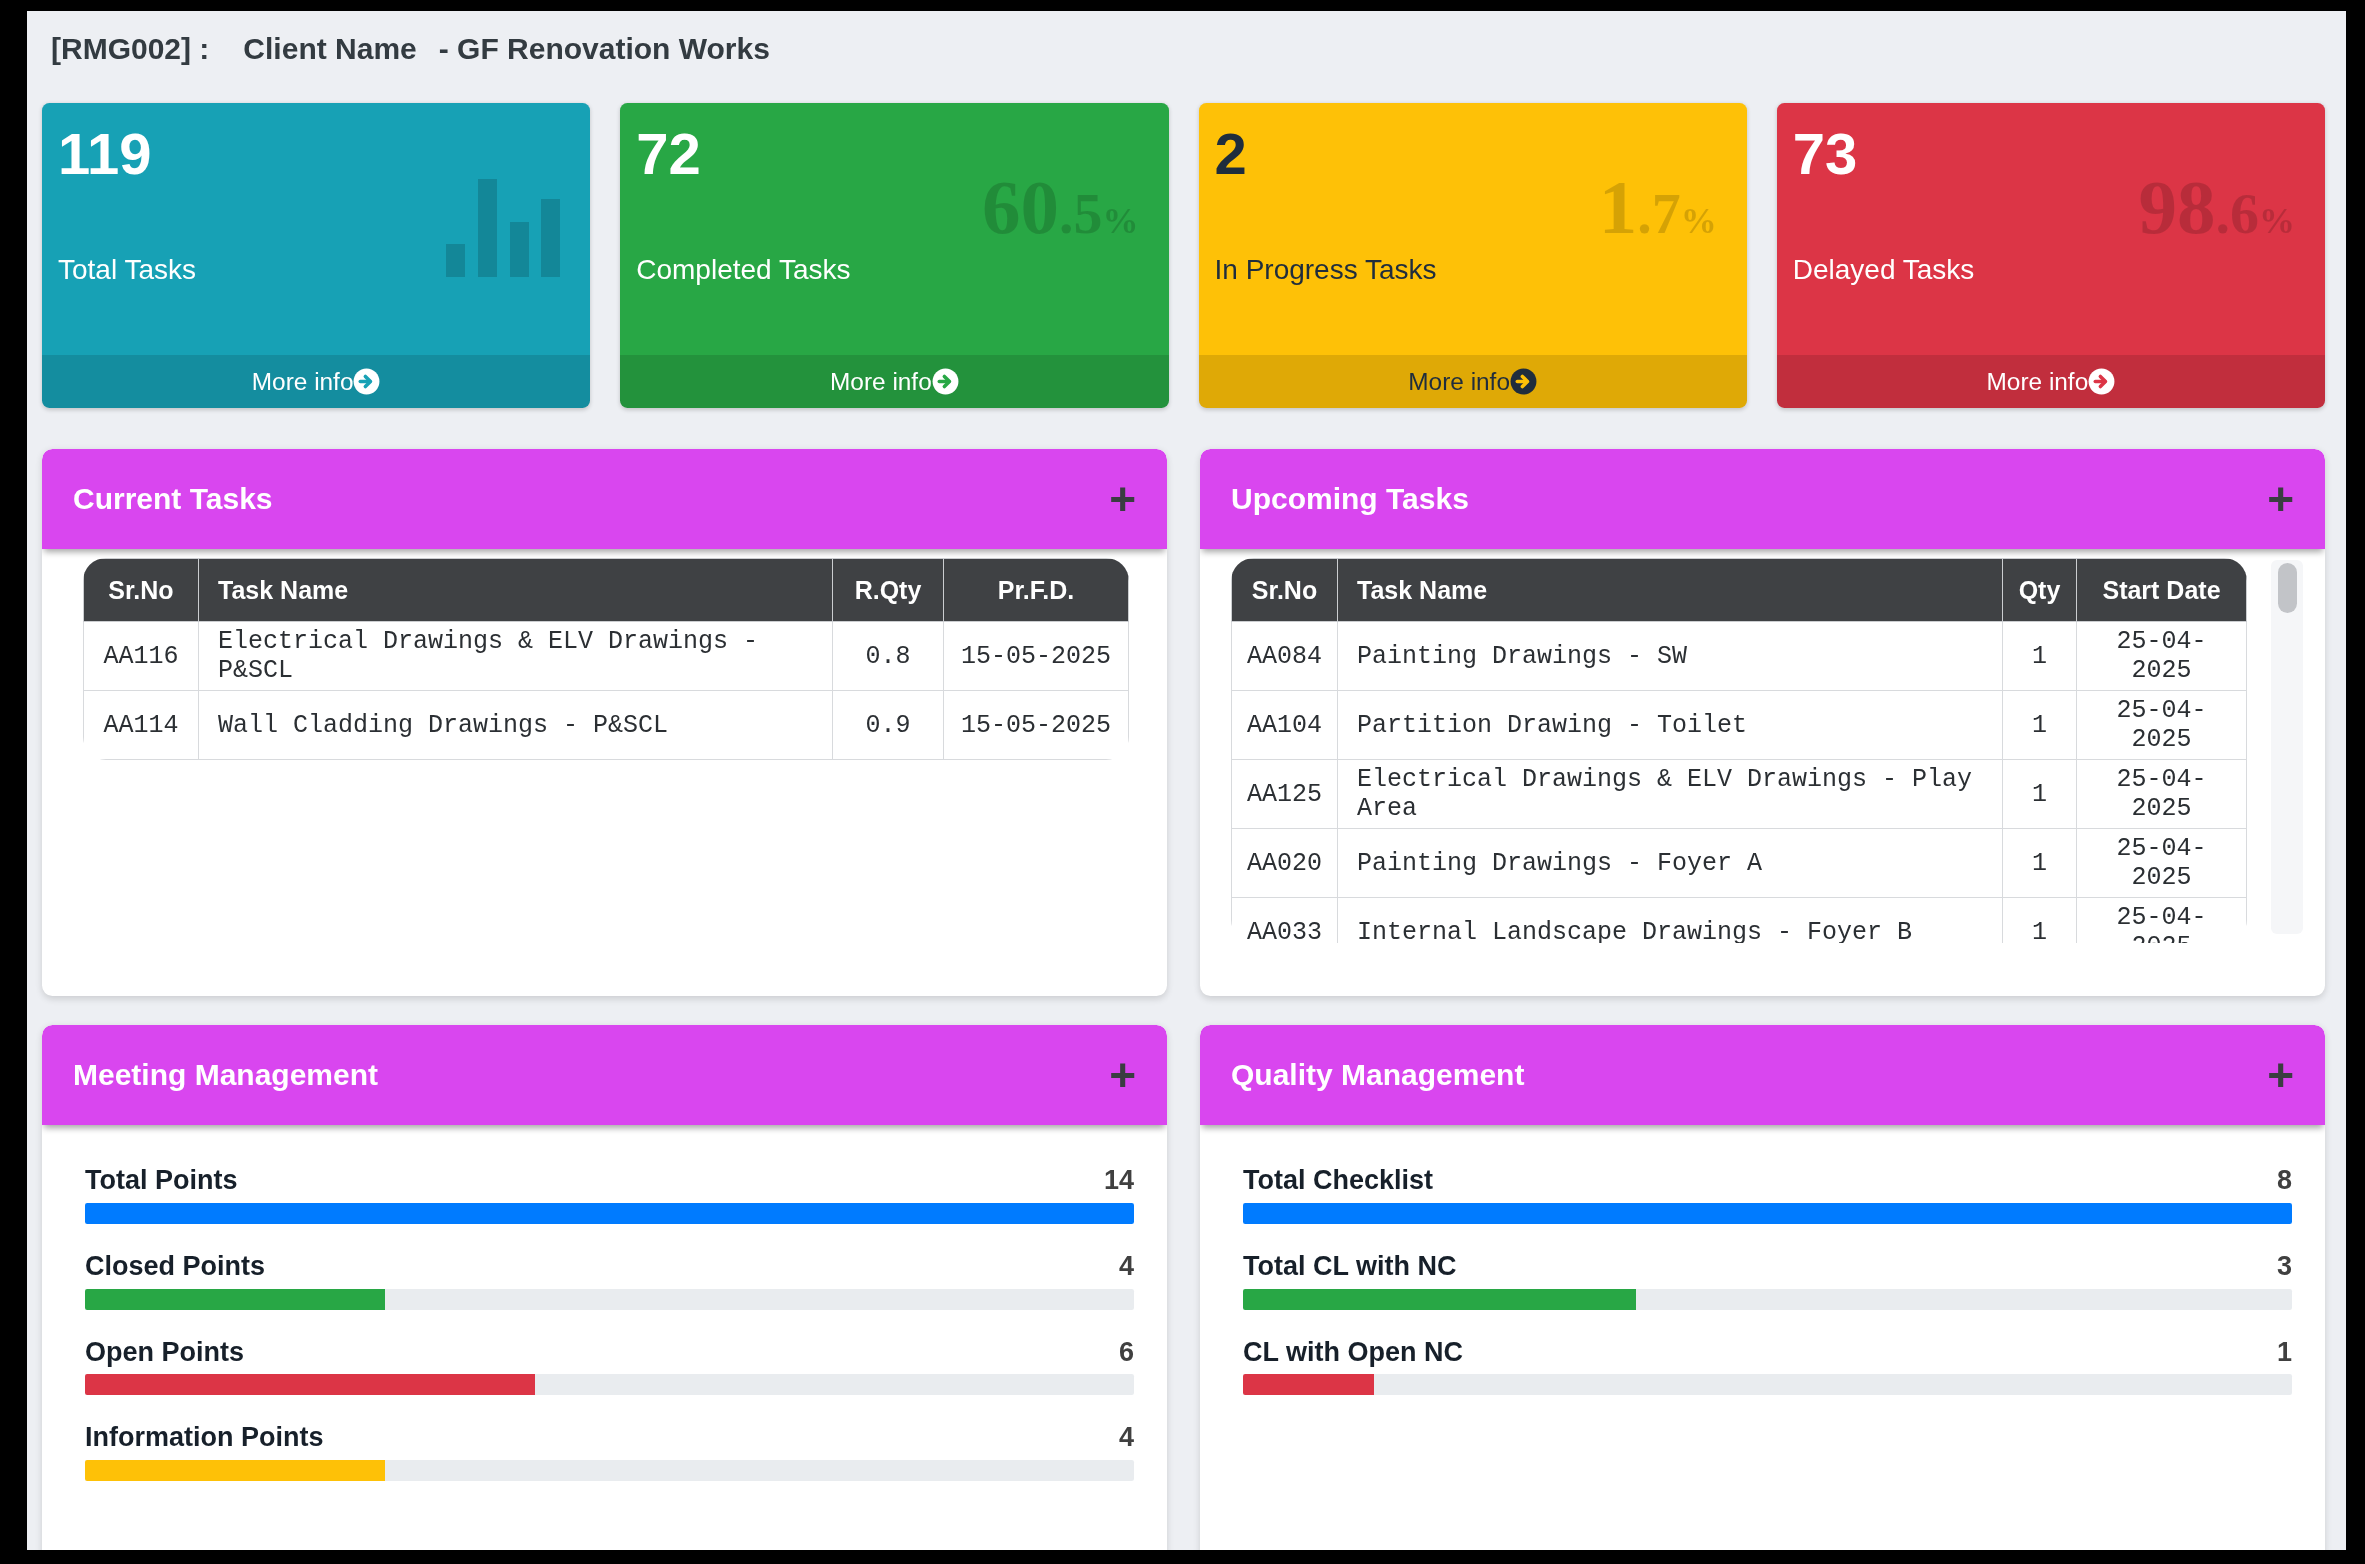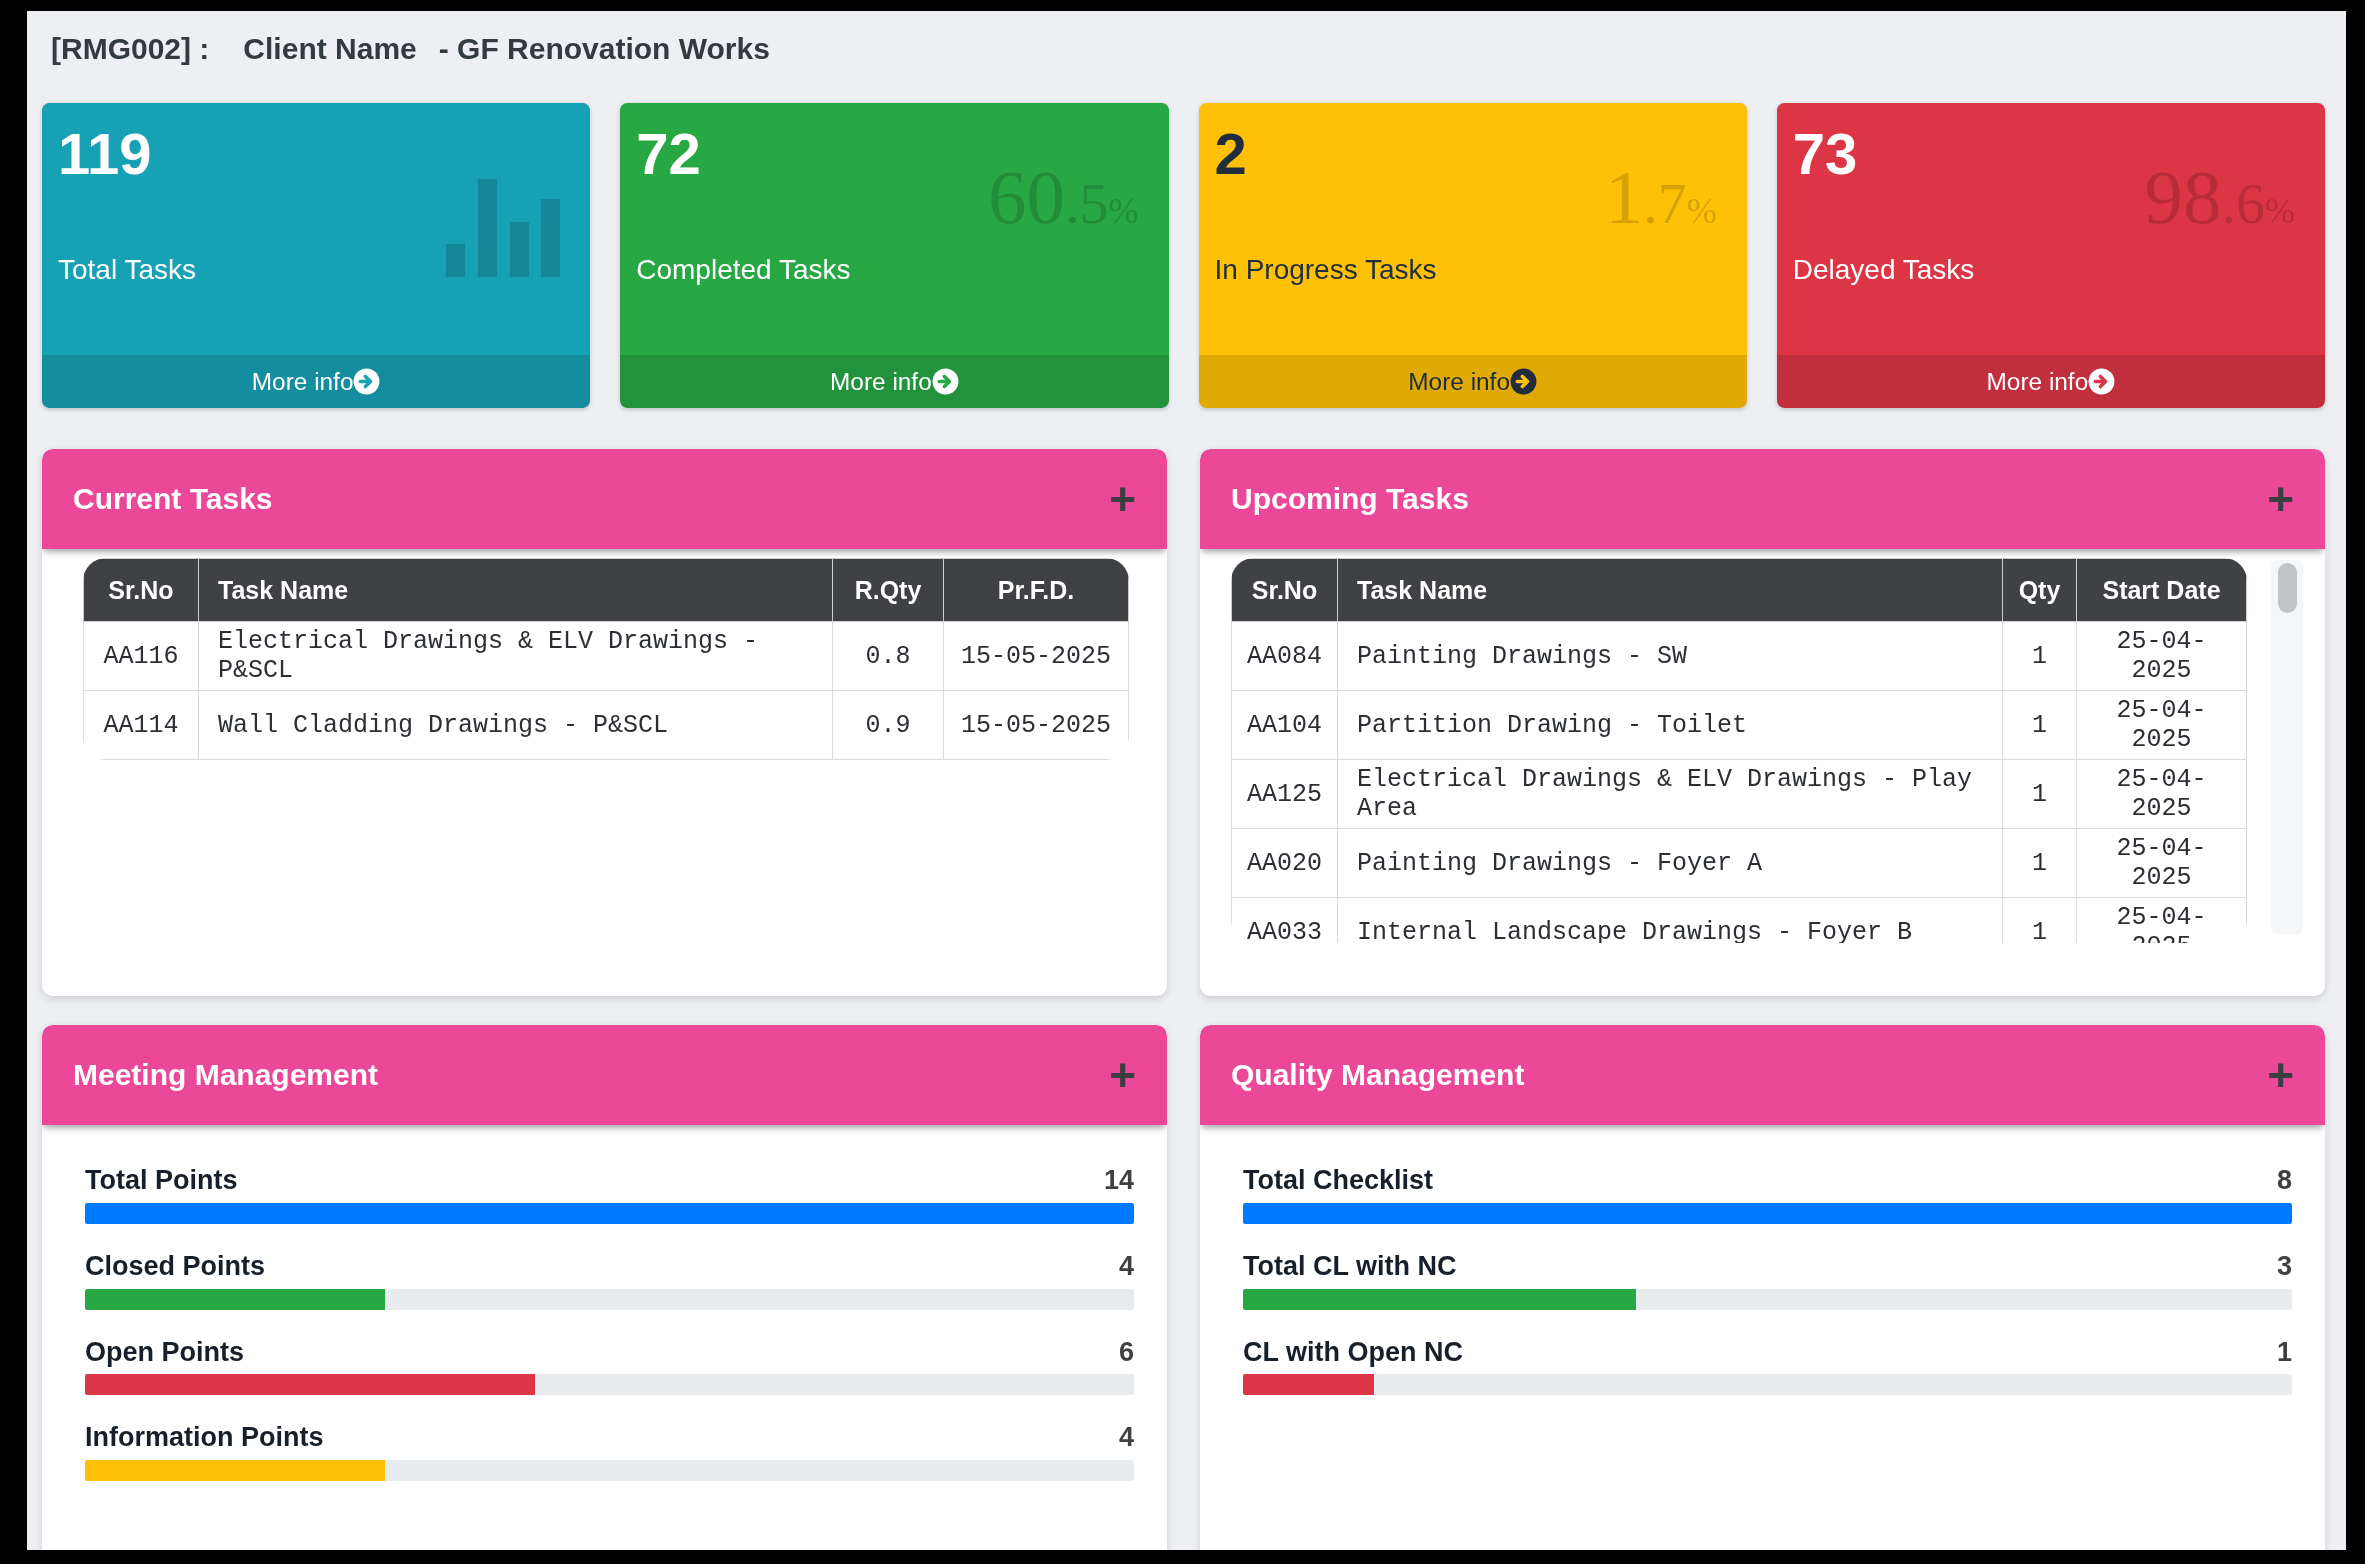--- a/index.html
+++ b/index.html
@@ -14,22 +14,22 @@
   .topbar .client{margin-right:22px;}
 
   
   .cards-row{display:flex;gap:30px;}
   .small-box{position:relative;flex:1;height:305px;border-radius:7.4px;background:var(--cc);
     color:#fff;box-shadow:0 1.5px 4.4px rgba(0,0,0,0.18);overflow:hidden;}
   .small-box.dark{color:#1f2d3d;}
   .sb-inner{padding:19px 16px;}
   .sb-value{font-size:58px;font-weight:700;line-height:1.1;}
   .sb-label{font-size:28px;margin-top:68px;}
-  .sb-watermark{position:absolute;top:56px;right:30px;font-family:"Liberation Serif",serif;
-    color:rgba(0,0,0,0.16);line-height:1;white-space:nowrap;}
+  .sb-watermark{position:absolute;top:66px;right:30px;font-family:"Liberation Serif",serif;
+    color:rgba(0,0,0,0.16);line-height:1;white-space:nowrap;font-weight:bold;}
   .sb-watermark .wm-whole{font-size:77px;}
   .sb-watermark .wm-frac{font-size:58px;}
   .sb-watermark .wm-sign{font-size:36px;}
   .chart-bars{position:absolute;top:74px;right:30px;height:100px;display:flex;align-items:flex-end;gap:12.6px;}
   .chart-bars span{display:block;width:19px;background:rgba(0,0,0,0.16);}
   .cb1{height:33px;} .cb2{height:98px;} .cb3{height:55px;} .cb4{height:78px;}
   .sb-footer{position:absolute;left:0;right:0;bottom:0;height:53px;background:rgba(0,0,0,0.12);
     display:flex;align-items:center;justify-content:center;font-size:24.4px;cursor:pointer;}
   .arrow-icon{width:27px;height:27px;display:block;}
   .ai-circle{fill:#fff;}
@@ -37,21 +37,21 @@
   .ai-arrow{stroke:var(--cc);stroke-width:3.2;fill:none;stroke-linecap:round;stroke-linejoin:round;}
 
   
   .panel-row{display:flex;gap:33px;}
   .row2{margin-top:41px;}
   .row3{margin-top:29px;}
   .panel{flex:1;background:#fff;border-radius:10.4px;box-shadow:0 2.2px 7.4px rgba(0,0,0,0.14);
     position:relative;overflow:hidden;}
   .row2 .panel{height:547px;}
   .row3 .panel{height:574px;}
-  .panel-header{height:100px;background:#ec4899;border-radius:10.4px 10.4px 0 0;display:flex;
+  .panel-header{height:100px;background:#d946ef;border-radius:10.4px 10.4px 0 0;display:flex;
     align-items:center;padding:0 31px;box-shadow:0 4.4px 6px -2.2px rgba(0,0,0,0.35);position:relative;z-index:2;}
   .panel-title{font-size:30px;font-weight:600;color:#fff;}
   .panel-add{margin-left:auto;font-size:46px;font-weight:700;color:#3a3d41;line-height:44px;cursor:pointer;}
 
   
   .table-wrap{margin:9px 38px 0 41px;overflow:hidden;border-radius:23px;}
   .table-wrap.upcoming{margin:9px 78px 0 31px;height:385px;}
   table{border-collapse:collapse;width:100%;background:#fff;}
   th{background:#3f4144;color:#fff;font-size:25px;font-weight:700;height:62px;
     border:1.5px solid #cbcdd0;padding:0 15px;}

